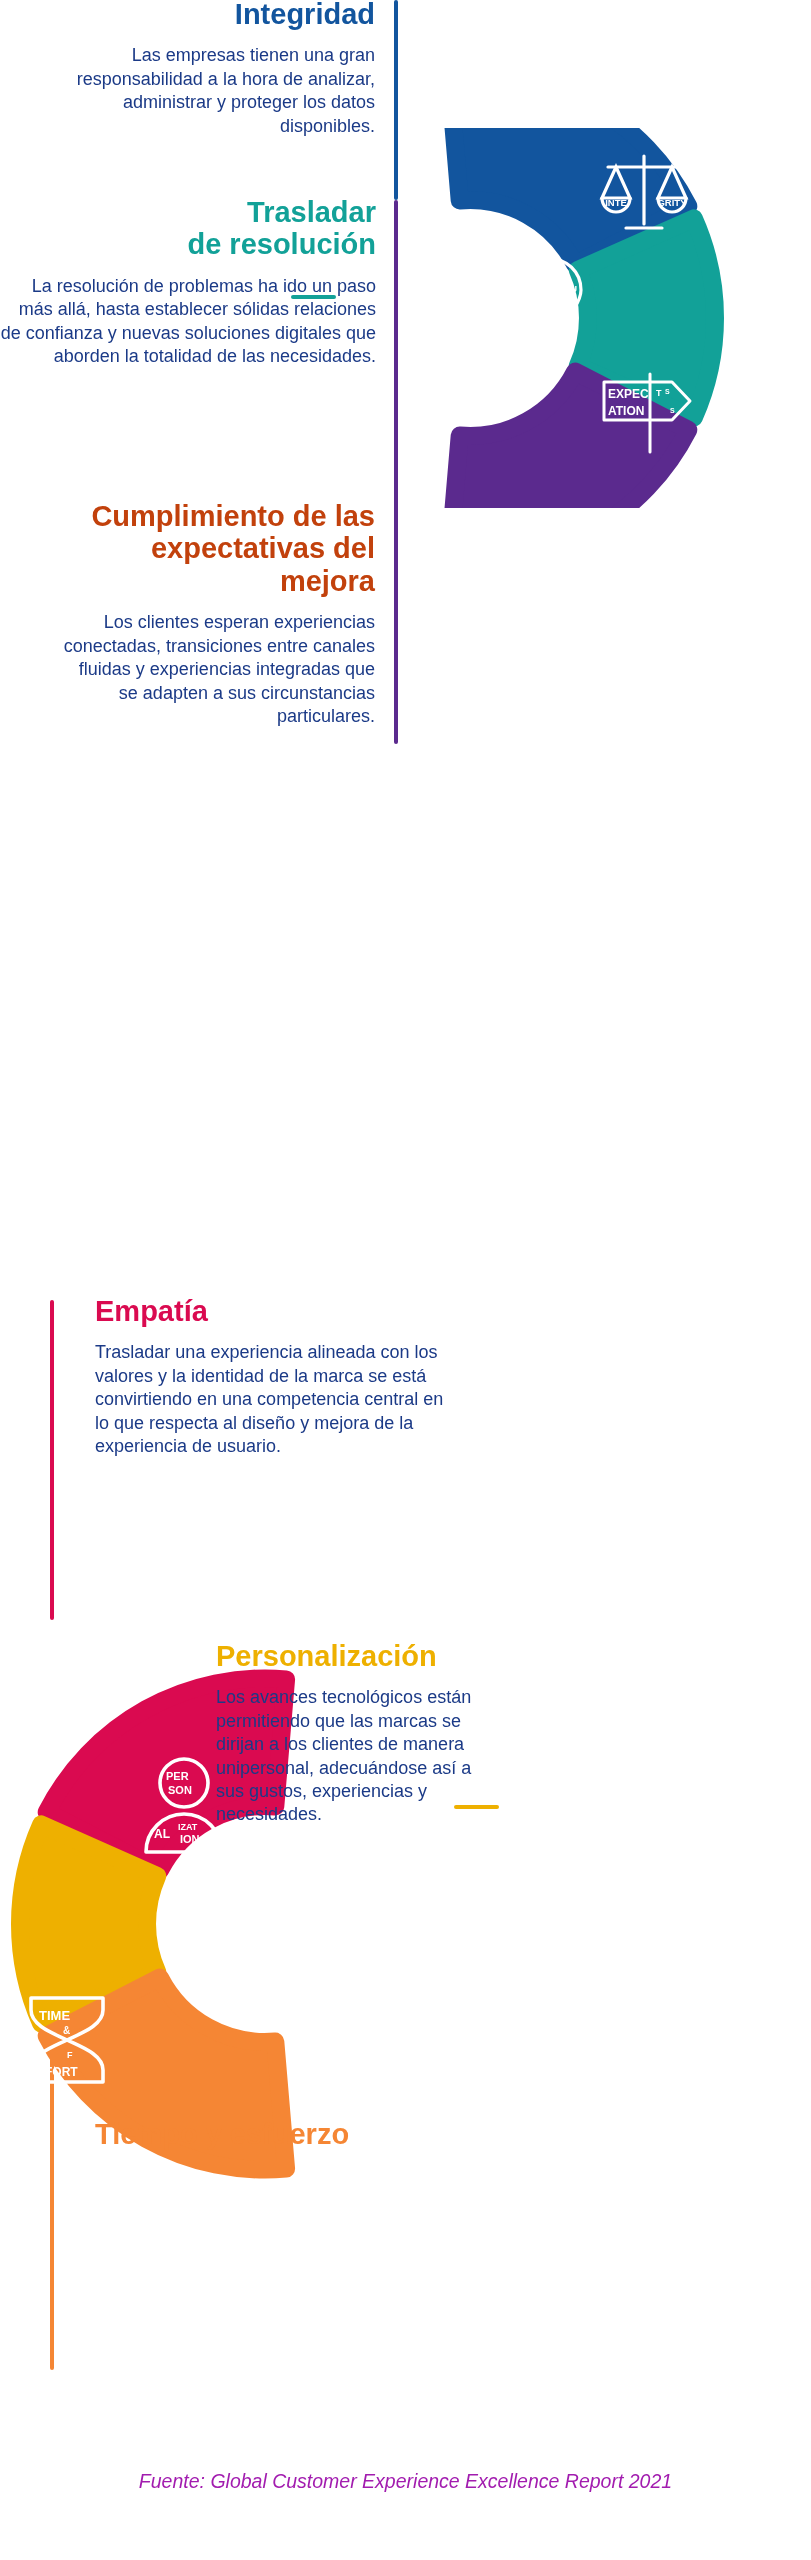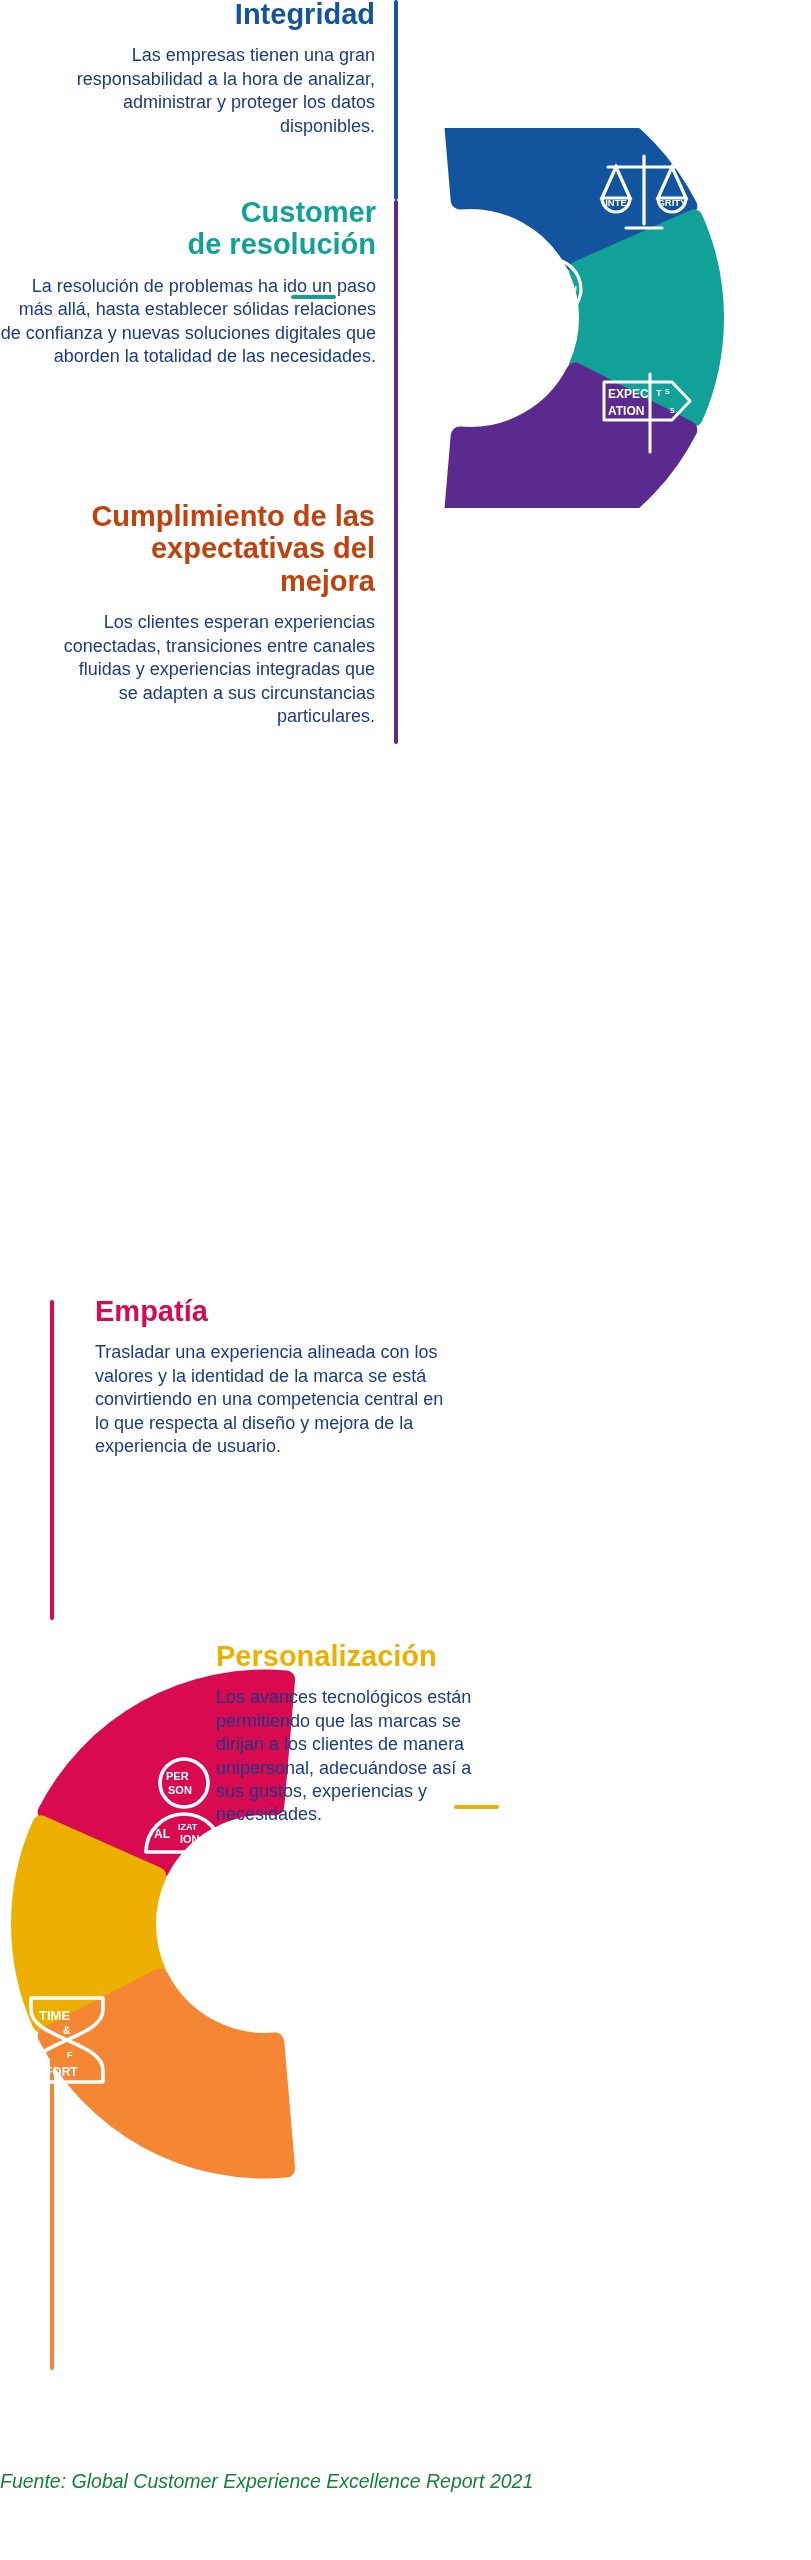--- a/index.html
+++ b/index.html
@@ -58,22 +58,22 @@
   #stub-teal{left:291px;top:295px;width:45px;background:#12a198;}
   #stub-yellow{left:454px;top:1805px;width:45px;background:#eeb000;}
 
   
   .arcwrap{position:absolute;}
   #arc-top{left:320px;top:128px;width:500px;height:380px;}
   #arc-bottom{left:-55px;top:1544px;width:470px;height:760px;}
 
   
   #footer{
-    position:absolute;left:0;top:2470px;width:811px;
-    color:#15803d;font-style:italic;font-size:19.5px;
+    position:absolute;left:0;top:2470px;width:811px;text-align:center;
+    color:#a21caf;font-style:italic;font-size:19.5px;
     font-family:"Liberation Sans","DejaVu Sans",sans-serif;
   }
 </style>
 </head>
 <body>
 
 <div class="stage">
 
   <div class="rail" id="rail-blue"></div>
   <div class="rail" id="rail-purple"></div>
@@ -219,21 +219,21 @@
     </svg>
   </div>
 
   <div class="block r" id="blk-integridad">
     <h2 class="heading">Integridad</h2>
     <p class="body">Las empresas tienen una gran responsabilidad a la hora de analizar, administrar y proteger los datos disponibles.</p>
   </div>
 
   <div class="block r" id="blk-capacidad">
     <h2 class="heading">
-      <span>Customer</span><br>
+      <span>Trasladar</span><br>
       <span>de resolución</span>
     </h2>
     <p class="body">La resolución de problemas ha ido un paso más allá, hasta establecer sólidas relaciones de confianza y nuevas soluciones digitales que aborden la totalidad de las necesidades.</p>
   </div>
 
   <div class="block r" id="blk-cumplimiento">
     <h2 class="heading">
       <span>Cumplimiento de las</span><br>
       <span>expectativas del mejora</span>
     </h2>
@@ -244,17 +244,18 @@
     <h2 class="heading">Empatía</h2>
     <p class="body">Trasladar una experiencia alineada con los valores y la identidad de la marca se está convirtiendo en una competencia central en lo que respecta al diseño y mejora de la experiencia de usuario.</p>
   </div>
 
   <div class="block l" id="blk-personalizacion">
     <h2 class="heading">Personalización</h2>
     <p class="body">Los avances tecnológicos están permitiendo que las marcas se dirijan a los clientes de manera unipersonal, adecuándose así a sus gustos, experiencias y necesidades.</p>
   </div>
 
   <div class="block l" id="blk-tiempo">
+    <h2 class="heading">Tiempo y esfuerzo</h2>
   </div>
 
   <div id="footer">Fuente: Global Customer Experience Excellence Report 2021</div>
 
 </div>
 
 </body></html>

